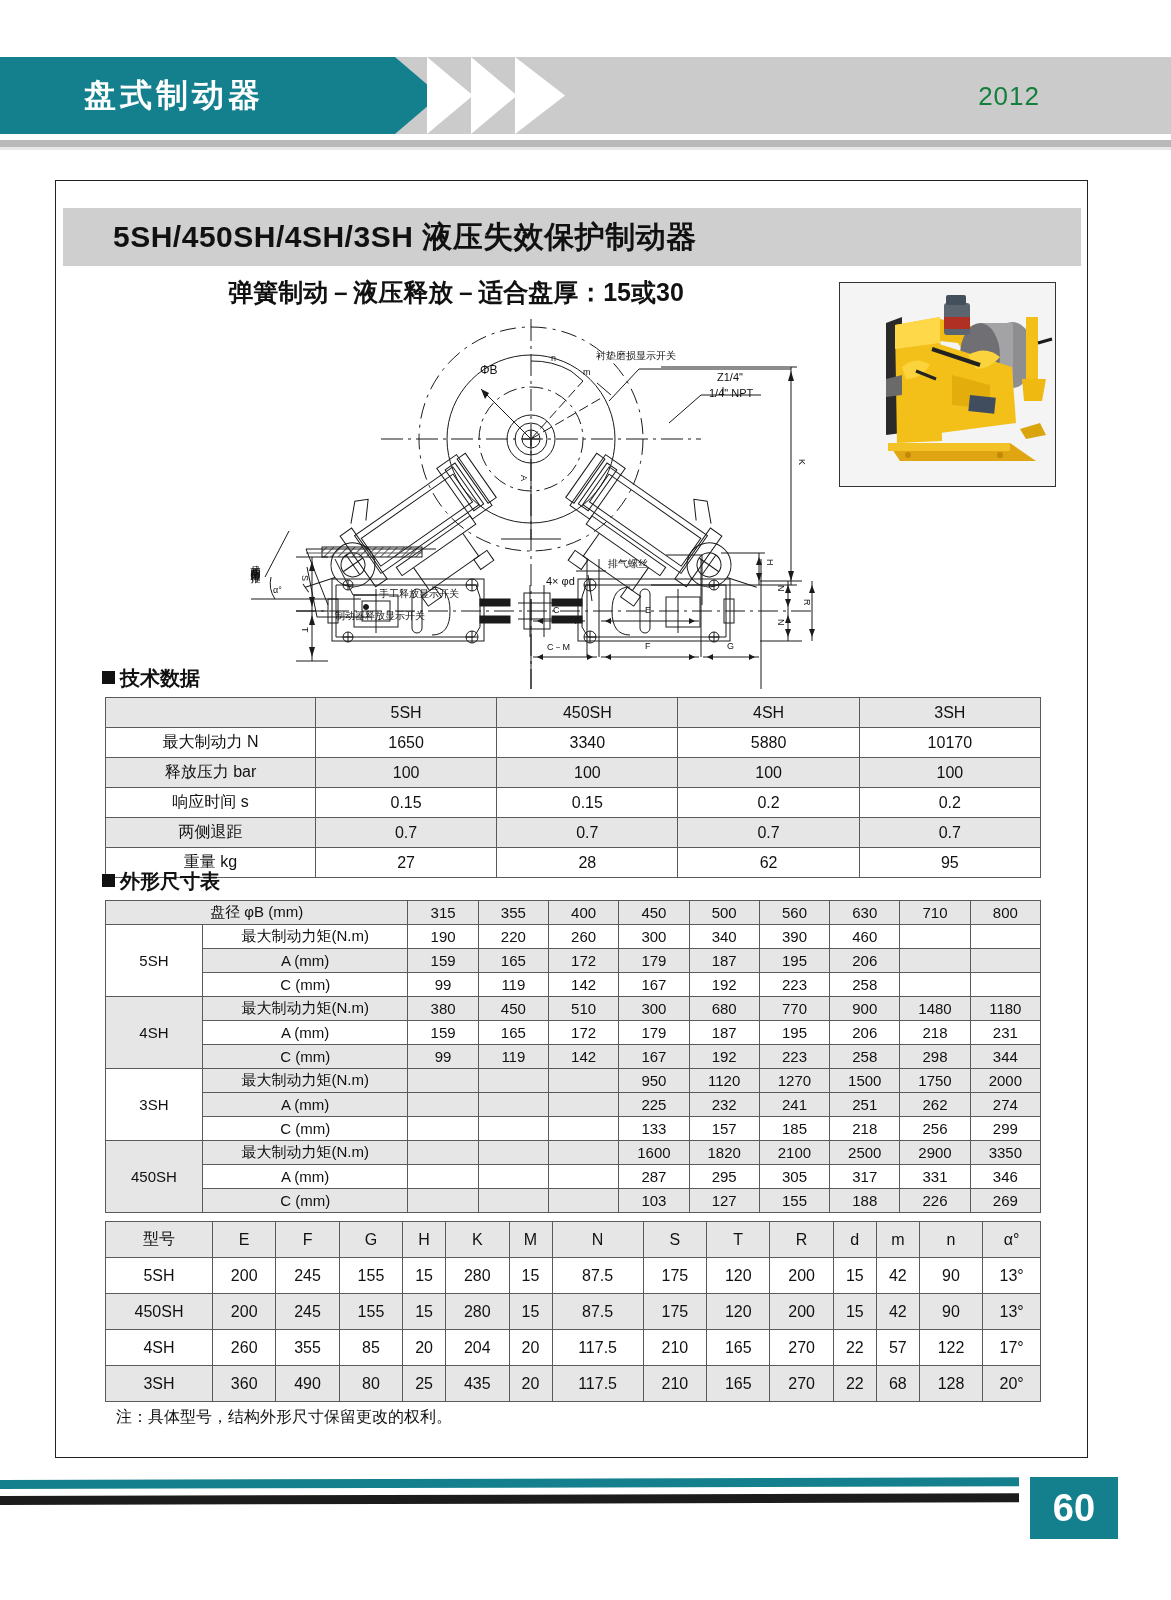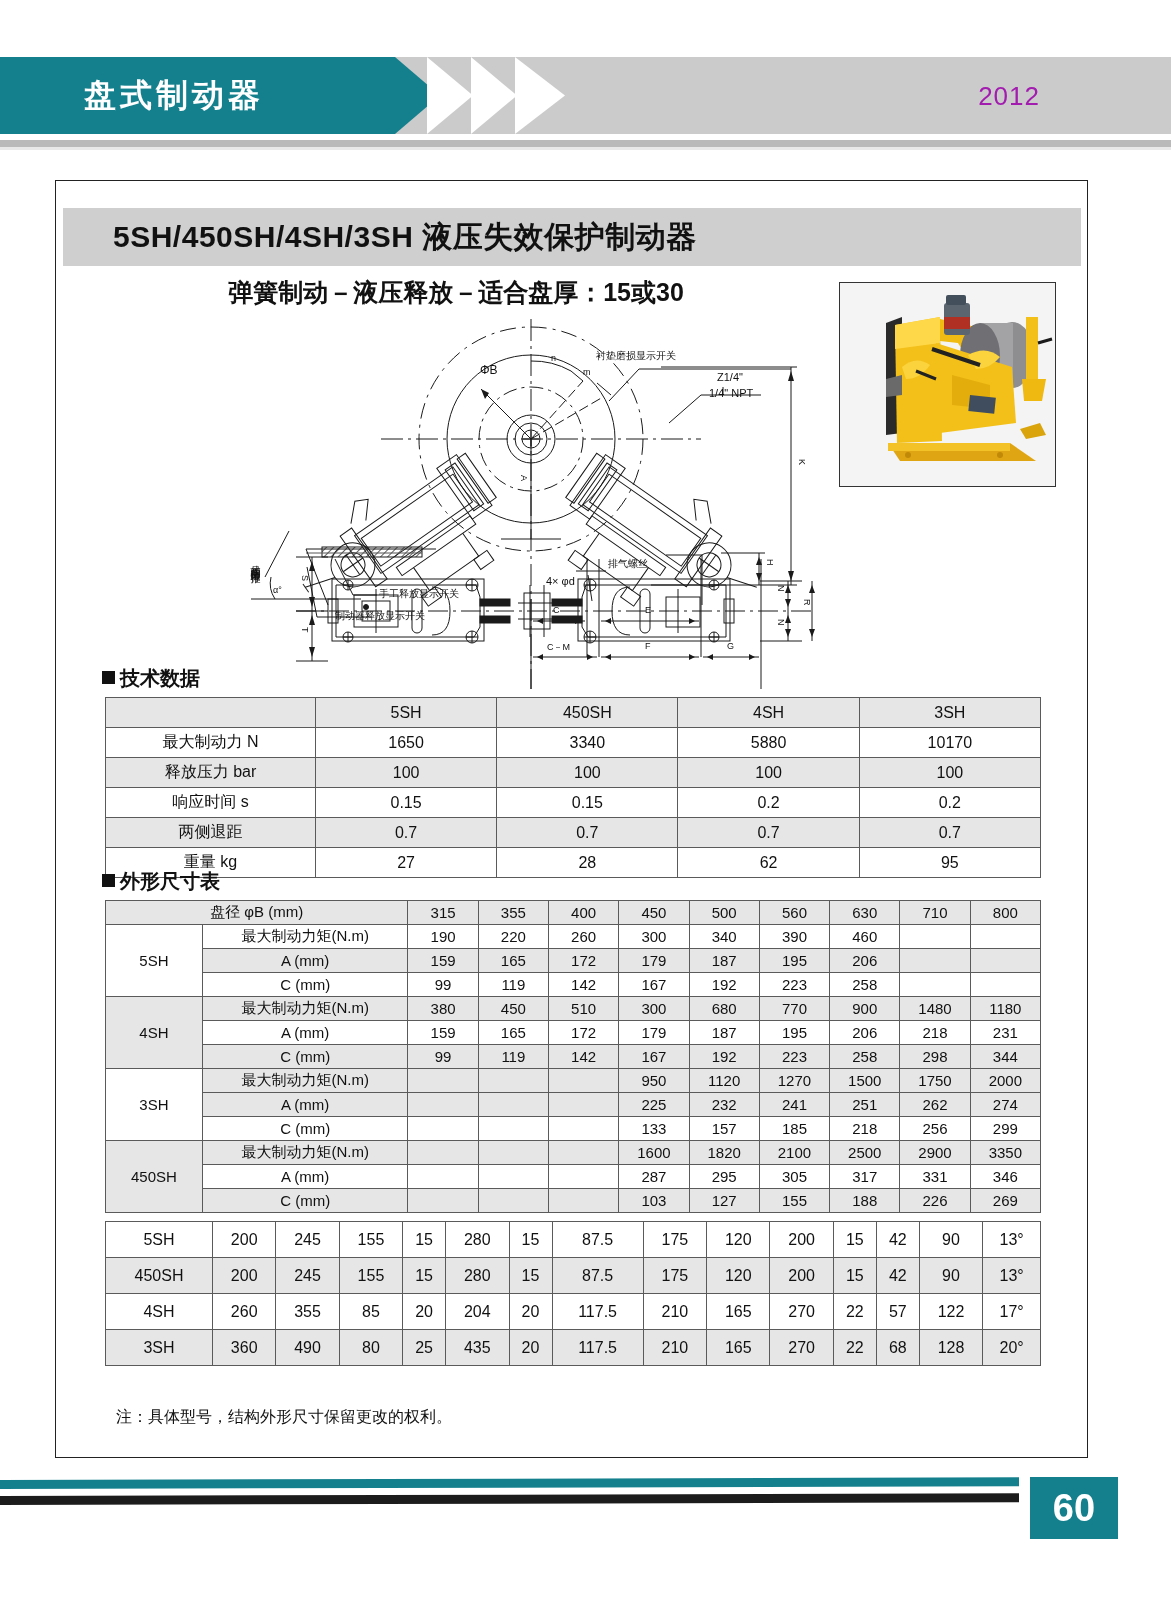--- a/index.html
+++ b/index.html
@@ -50,21 +50,21 @@
     background: #ffffff;
   }
   .chev.c1 { left: 427px; clip-path: polygon(0 0, 46px 50%, 0 100%, 0 100%, 0 100%); }
   .chev.c2 { left: 471px; clip-path: polygon(0 0, 46px 50%, 0 100%, 0 100%, 0 100%); }
   .chev.c3 { left: 515px; width: 52px; clip-path: polygon(0 0, 50px 50%, 0 100%, 0 100%, 0 100%); }
   .hdr-year {
     position: absolute;
     right: 131px; top: 50%;
     transform: translateY(-50%);
     font-size: 26px;
-    color: #a21caf;
+    color: #15803d;
     letter-spacing: 1px;
   }
   .hdr-underline {
     position: absolute;
     left: 0; top: 140px;
     width: 1171px; height: 7px;
     background: #b9b9b9;
   }
   .hdr-underline2 {
     position: absolute;
@@ -758,20 +758,37 @@
           <td class="v shaded">155</td>
           <td class="v shaded">188</td>
           <td class="v shaded">226</td>
           <td class="v shaded">269</td>
         </tr>
       </tbody>
   </table>
 
   <table class="dt" id="model-table">
     <tbody id="model-body">
+        <tr class="shaded">
+          <td class="m0">型号</td>
+          <td>E</td>
+          <td>F</td>
+          <td>G</td>
+          <td>H</td>
+          <td>K</td>
+          <td>M</td>
+          <td>N</td>
+          <td>S</td>
+          <td>T</td>
+          <td>R</td>
+          <td>d</td>
+          <td>m</td>
+          <td>n</td>
+          <td>α°</td>
+        </tr>
         <tr>
           <td class="m0">5SH</td>
           <td>200</td>
           <td>245</td>
           <td>155</td>
           <td>15</td>
           <td>280</td>
           <td>15</td>
           <td>87.5</td>
           <td>175</td>

